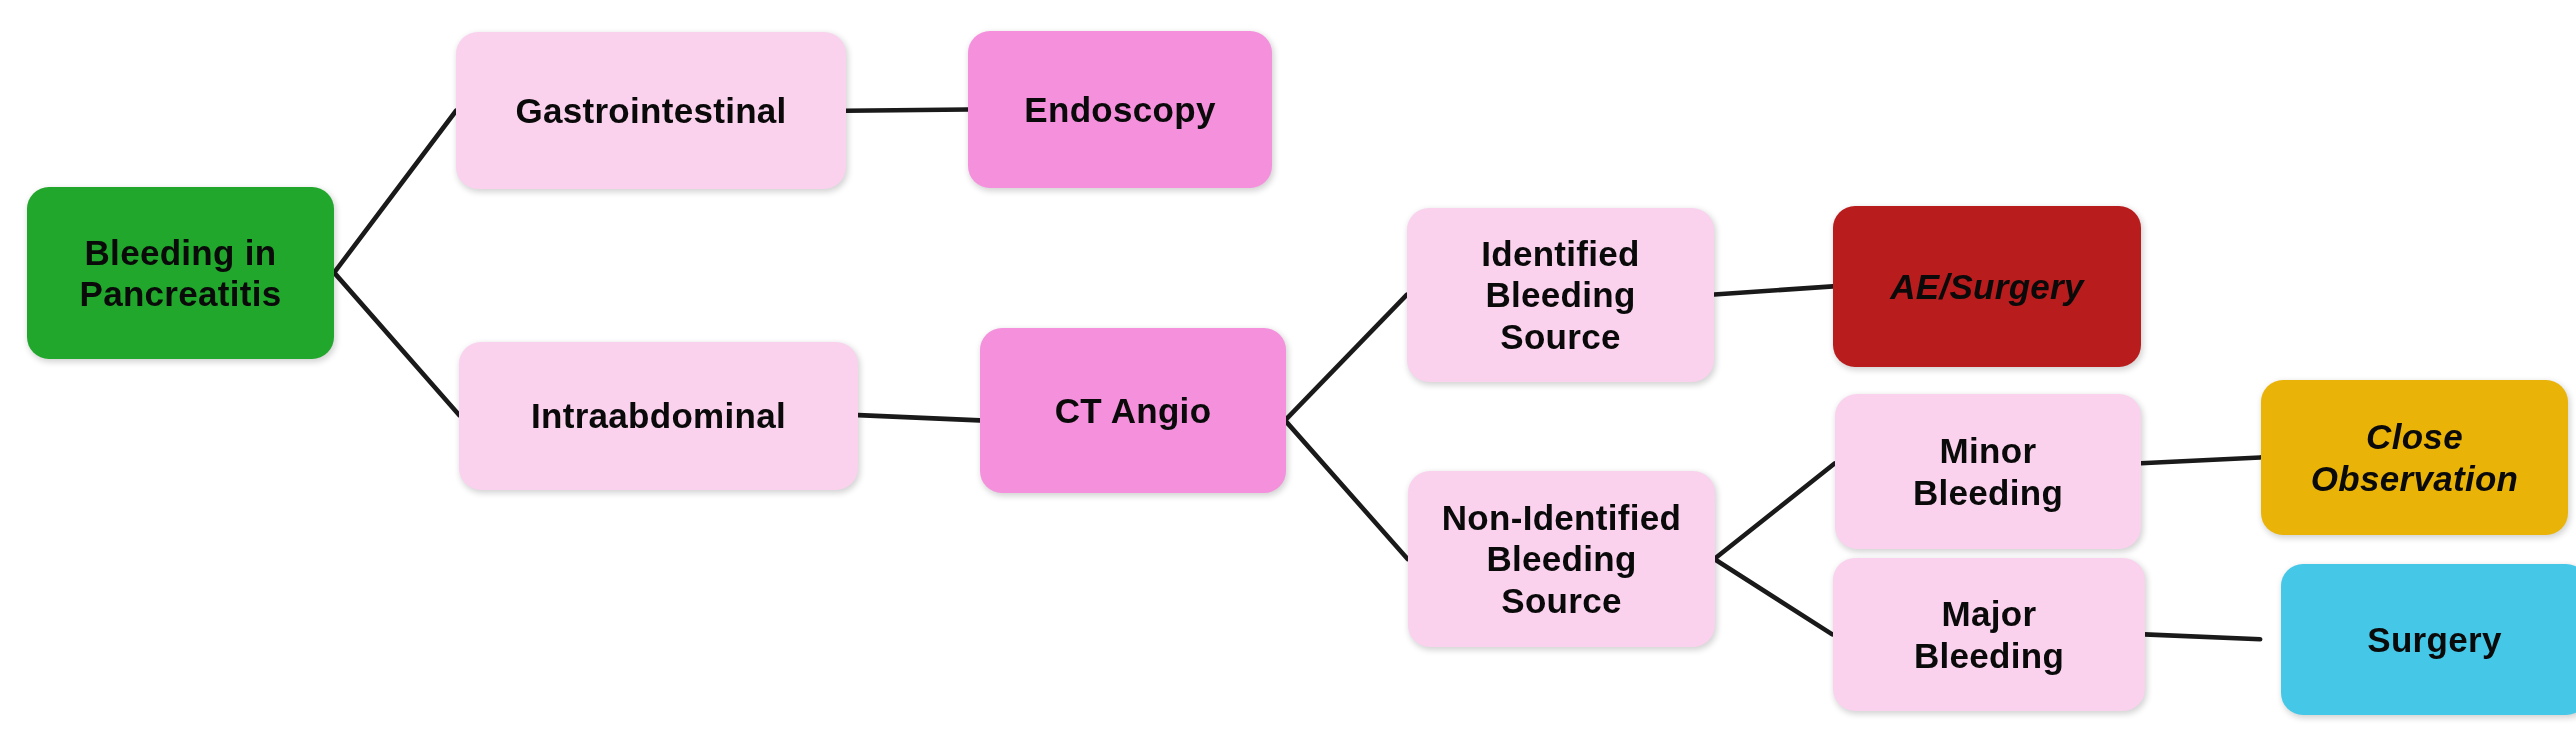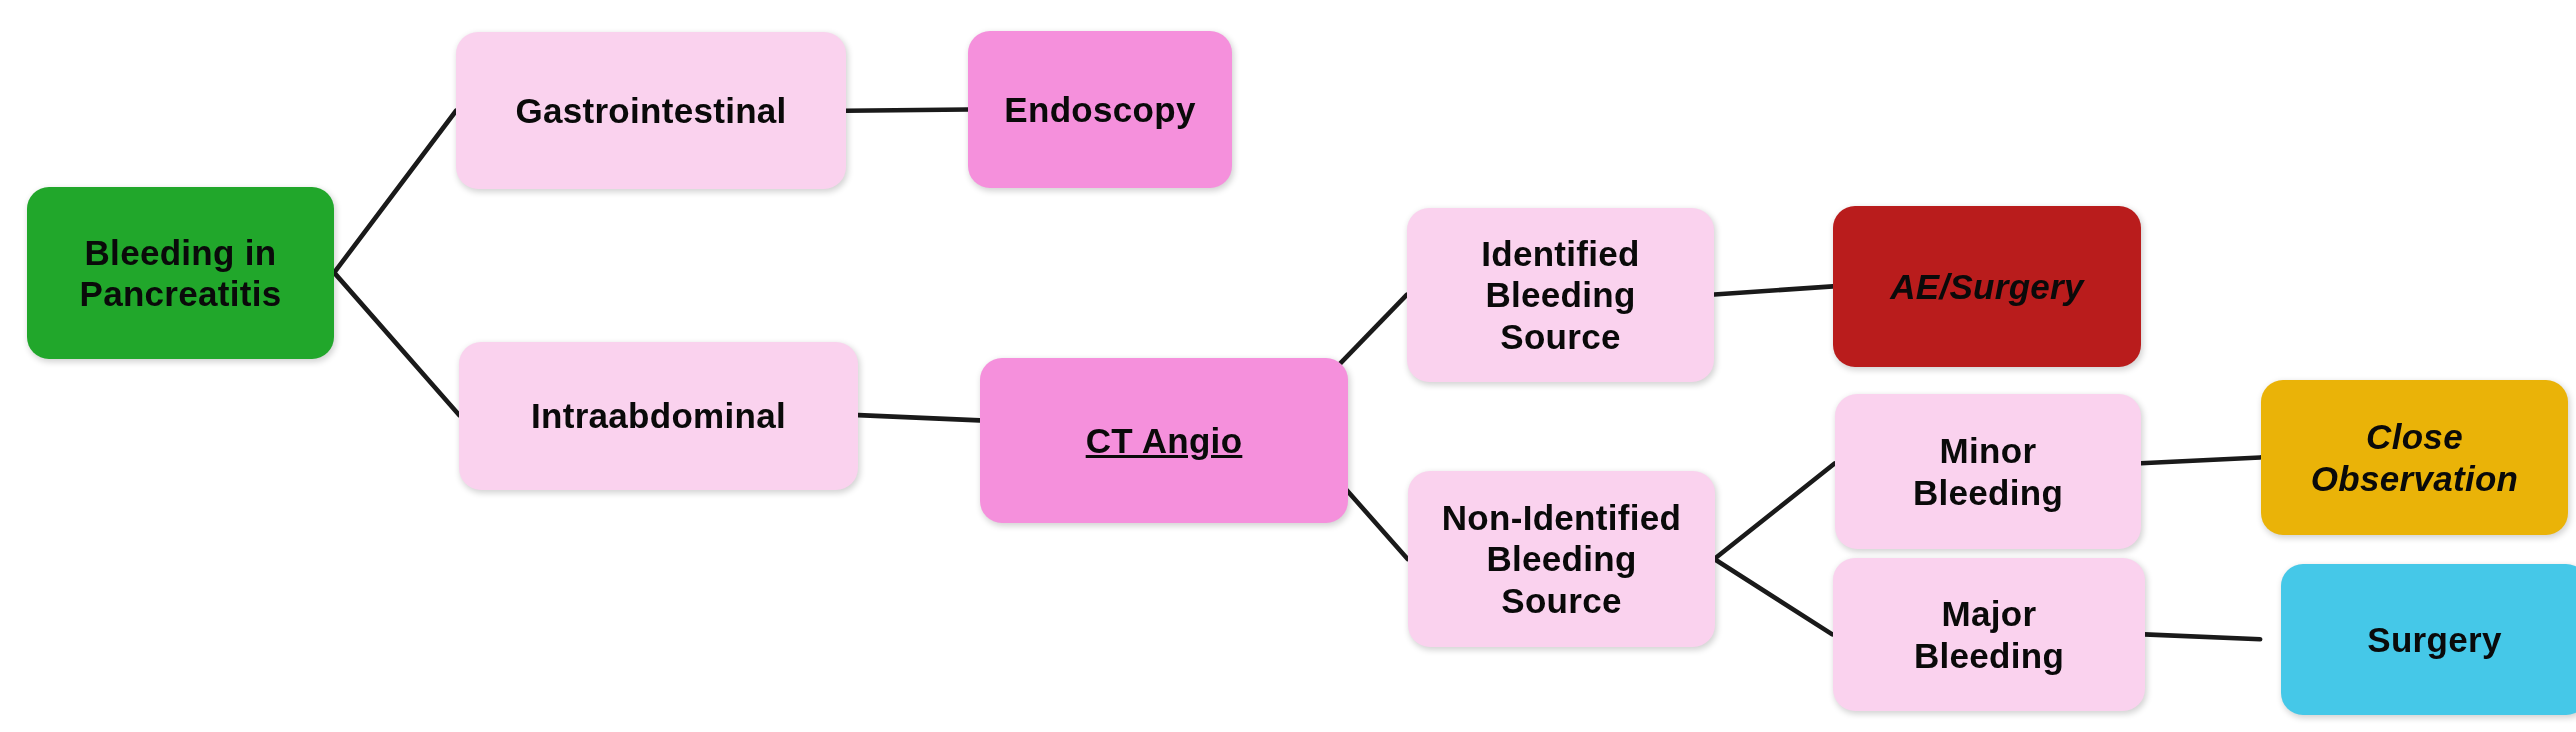--- a/index.html
+++ b/index.html
@@ -48,23 +48,23 @@
       <line x1="2615" y1="449.5" x2="2796" y2="437" stroke="#1A1A1A" stroke-width="7" stroke-linecap="round"></line>
       <line x1="2615" y1="853" x2="2799" y2="707" stroke="#1A1A1A" stroke-width="7" stroke-linecap="round"></line>
       <line x1="2615" y1="853" x2="2795" y2="968" stroke="#1A1A1A" stroke-width="7" stroke-linecap="round"></line>
       <line x1="3266" y1="707" x2="3448" y2="698" stroke="#1A1A1A" stroke-width="7" stroke-linecap="round"></line>
       <line x1="3271" y1="968" x2="3448" y2="975.5" stroke="#1A1A1A" stroke-width="7" stroke-linecap="round"></line>
     </svg>
   <div id="node-layer">
       <div class="node" style="left: 27px; top: 187px; width: 307px; height: 172px; background: rgb(33, 167, 43);">Bleeding in
 Pancreatitis</div>
       <div class="node" style="left: 456px; top: 32px; width: 390px; height: 157px; background: rgb(250, 210, 238);">Gastrointestinal</div>
-      <div class="node" style="left: 968px; top: 31px; width: 264px; height: 157px; background: rgb(245, 144, 220);">Endoscopy</div>
+      <div class="node" style="left: 968px; top: 31px; width: 304px; height: 157px; background: rgb(245, 144, 220);">Endoscopy</div>
       <div class="node" style="left: 459px; top: 342px; width: 399px; height: 148px; background: rgb(250, 210, 238);">Intraabdominal</div>
-      <div class="node" style="left: 980px; top: 358px; width: 368px; height: 165px; background: rgb(245, 144, 220); text-decoration: underline;">CT Angio</div>
+      <div class="node" style="left: 980px; top: 328px; width: 306px; height: 165px; background: rgb(245, 144, 220);">CT Angio</div>
       <div class="node" style="left: 1407px; top: 208px; width: 307px; height: 174px; background: rgb(250, 210, 238);">Identified
 Bleeding
 Source</div>
       <div class="node" style="left: 1833px; top: 206px; width: 308px; height: 161px; background: #b91c1c; font-style: italic;">AE/Surgery</div>
       <div class="node" style="left: 1408px; top: 471px; width: 307px; height: 176px; background: rgb(250, 210, 238);">Non-Identified
 Bleeding
 Source</div>
       <div class="node" style="left: 1835px; top: 386px; width: 306px; height: 155px; background: rgb(250, 210, 238); margin-top: 8px;">Minor
 Bleeding</div>
       <div class="node" style="left: 2261px; top: 380px; width: 307px; height: 155px; background: #eab308; font-style: italic;">Close

